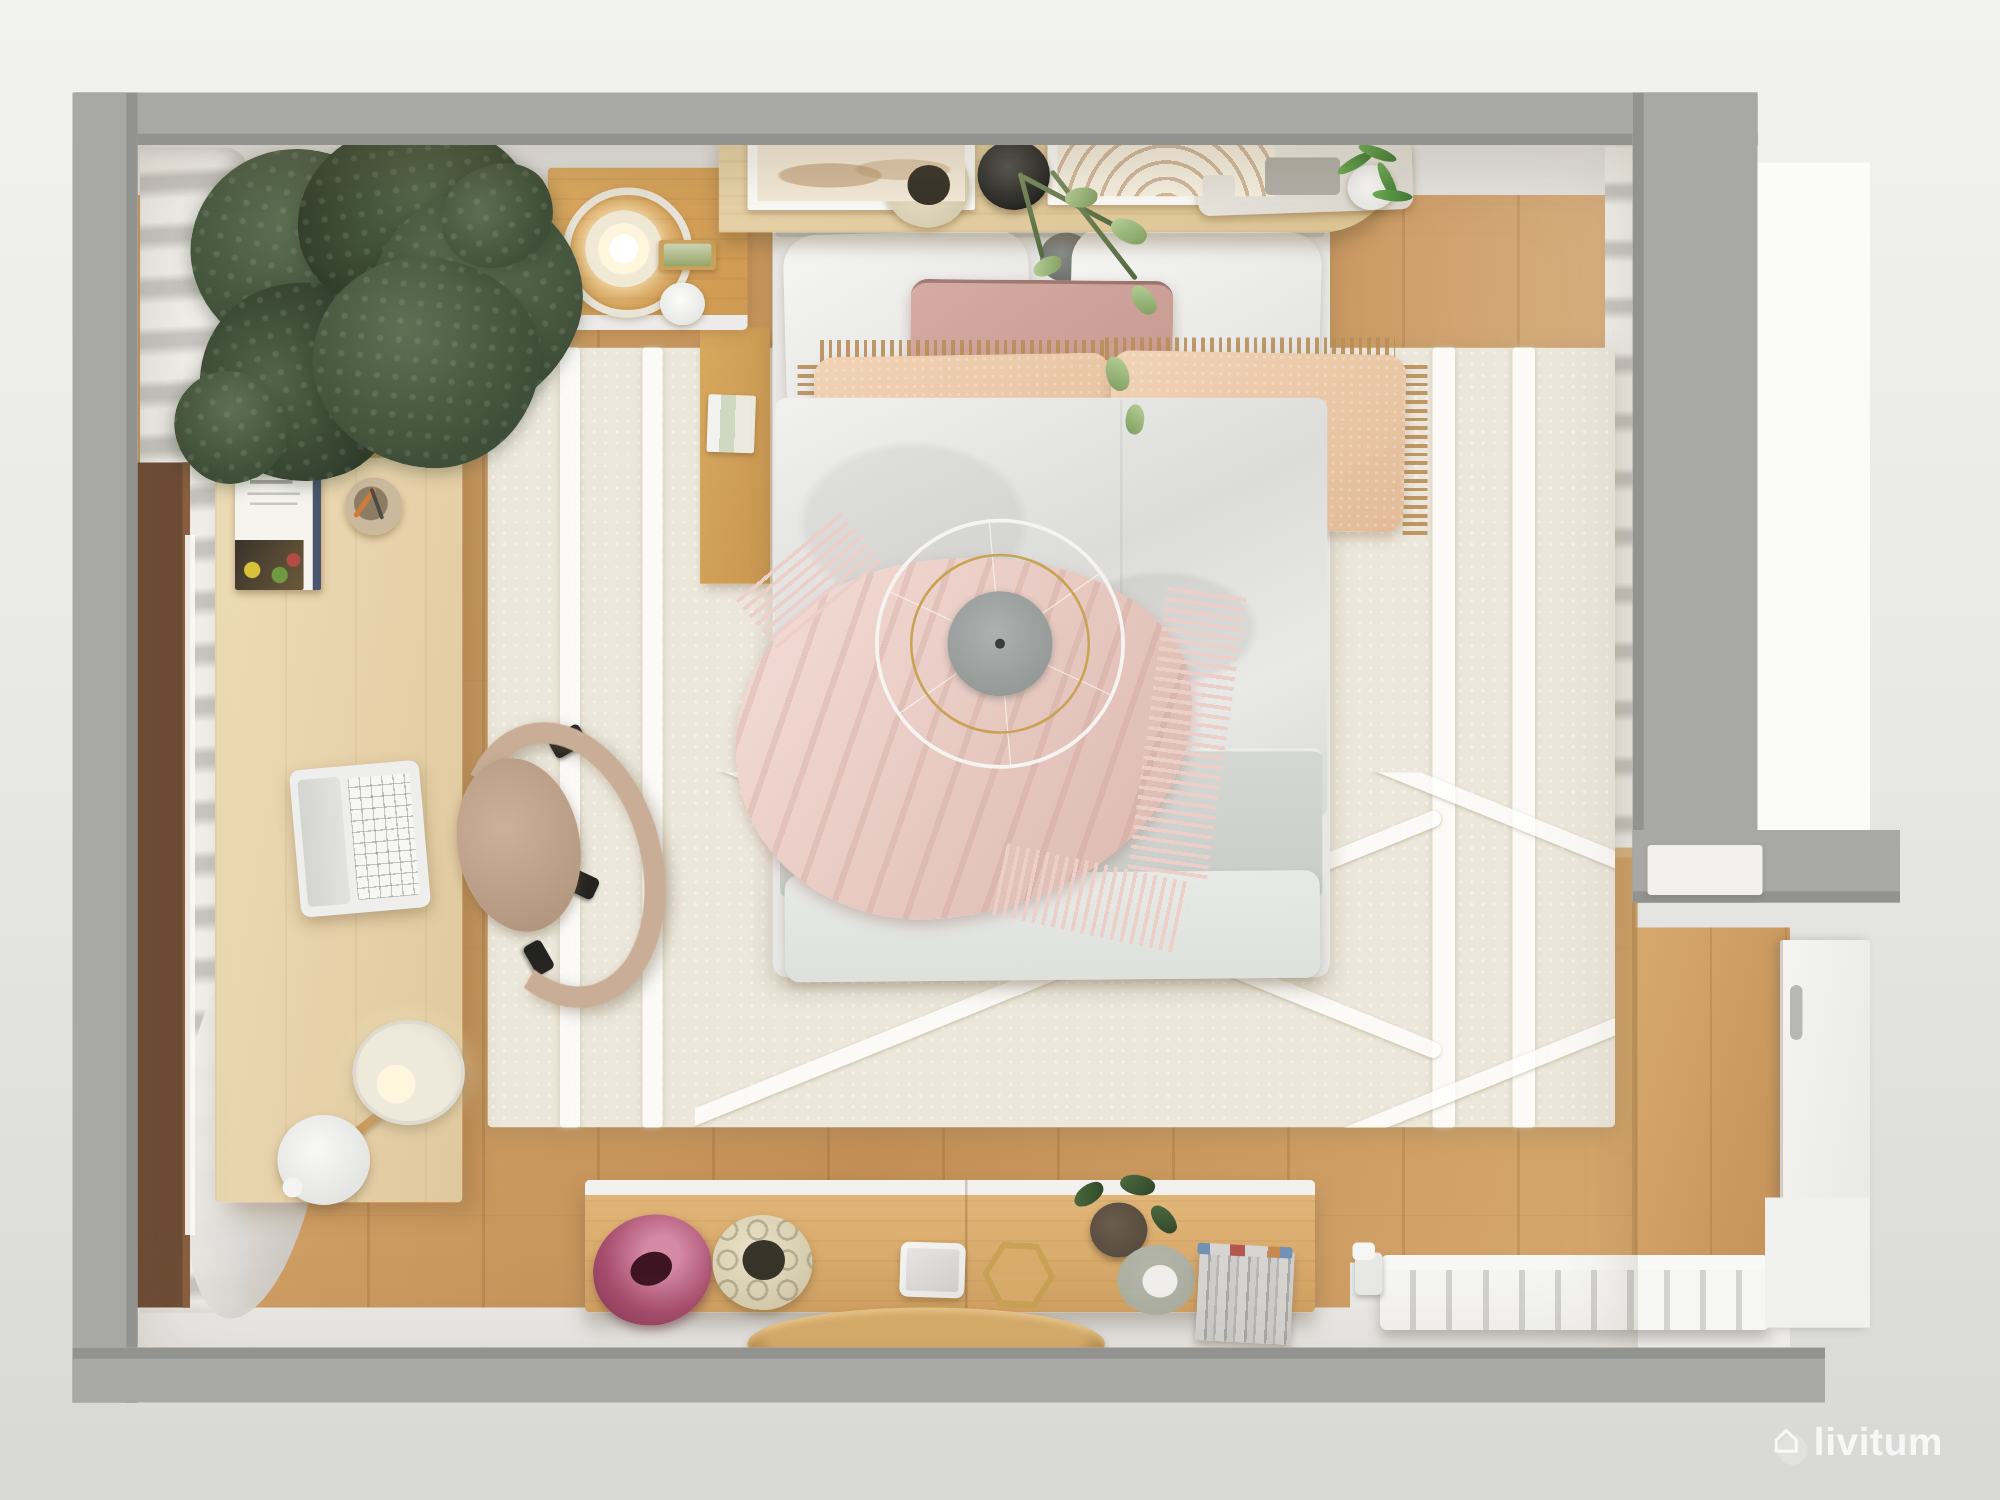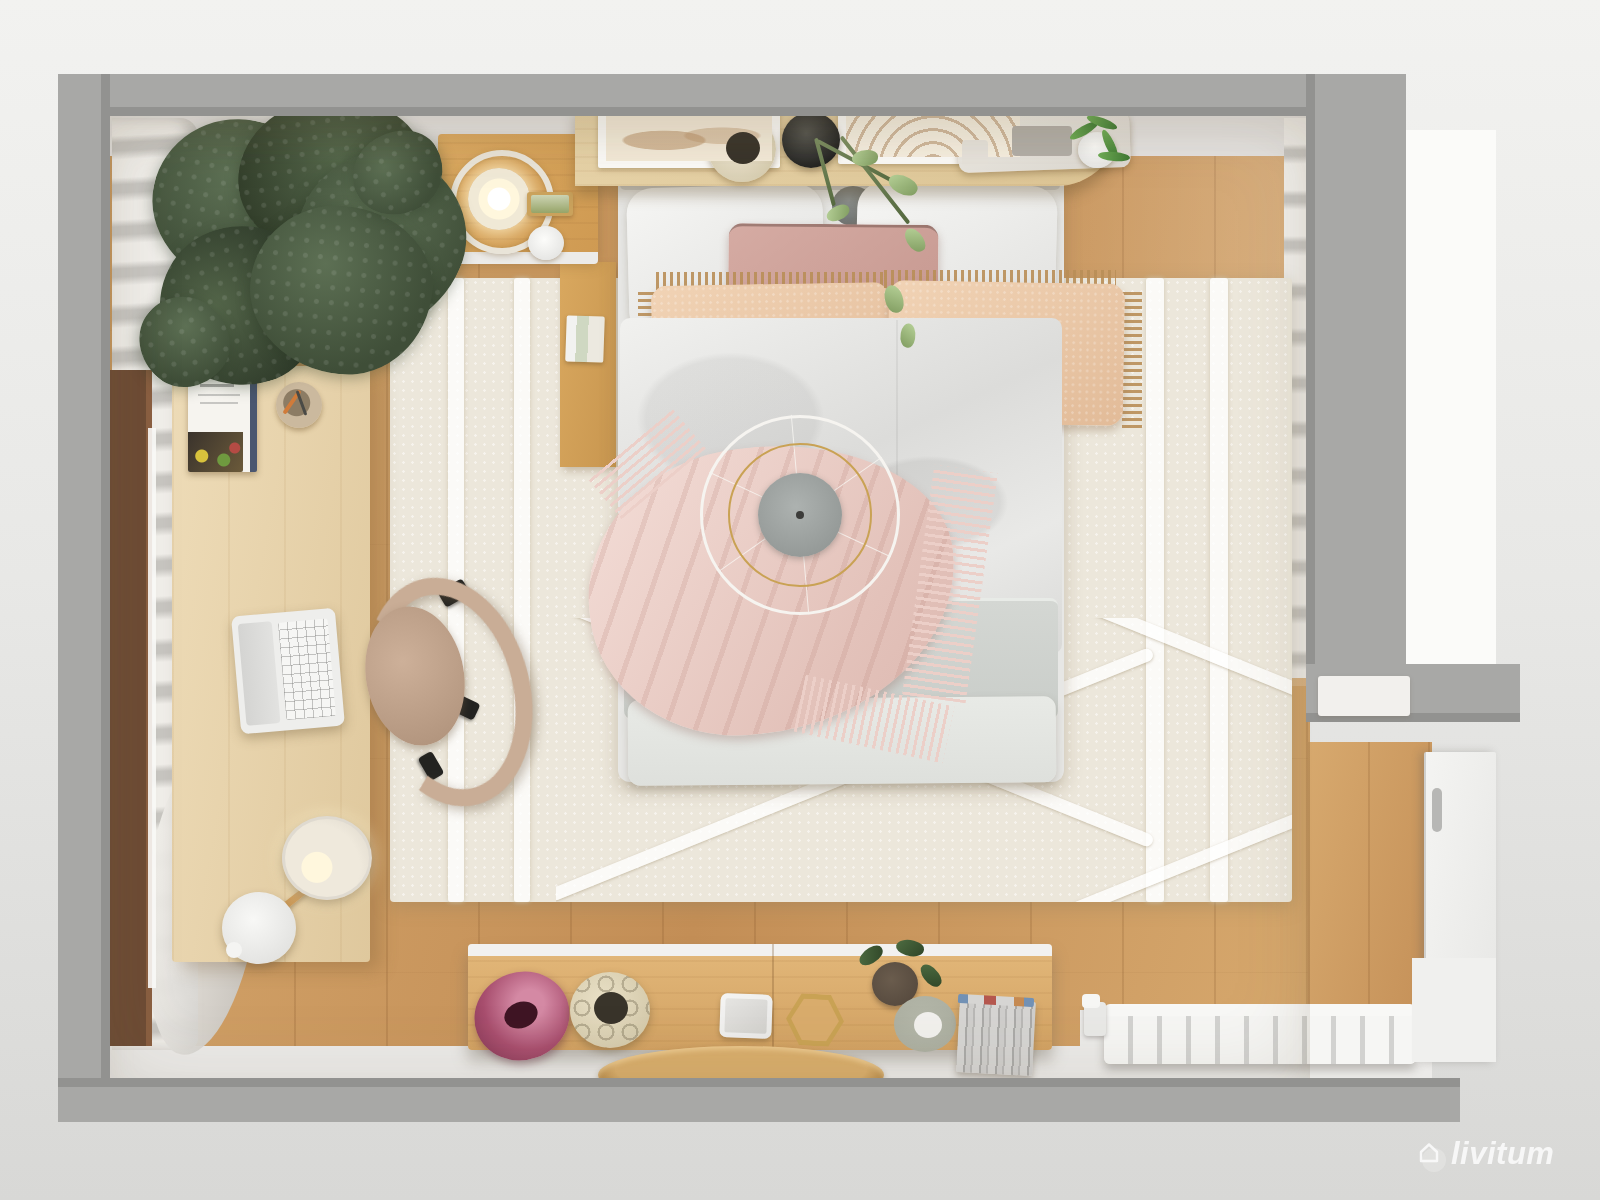--- a/index.html
+++ b/index.html
@@ -246,21 +246,21 @@
   
   .door{left:1424px;top:752px;width:70px;height:310px;border-radius:2px;z-index:32;
     background:linear-gradient(100deg,var(--door),#e7e7e5);border-left:2px solid #cfcfcd;box-shadow:-4px 0 8px rgba(100,95,90,.3);}
   .door-handle{left:1432px;top:788px;width:10px;height:44px;border-radius:5px;background:var(--handle);z-index:33;}
   .door-panel{left:1412px;top:958px;width:84px;height:104px;background:#f0f0ee;z-index:32;}
 
   .room-shadow{left:110px;top:116px;width:1200px;height:962px;pointer-events:none;z-index:29;
     box-shadow:inset 0 0 80px rgba(100,85,60,.14),inset 0 24px 34px rgba(120,100,70,.10);}
 
   
-  .watermark{left:1414px;top:1136px;display:flex;align-items:center;gap:7px;z-index:50;color:var(--wm);opacity:.85;font-style:italic;}
+  .watermark{left:1414px;top:1136px;display:flex;align-items:center;gap:7px;z-index:50;color:var(--wm);opacity:.85;}
   .wm-circle{left:1422px;top:1148px;width:24px;height:24px;border-radius:50%;background:rgba(255,255,255,.22);z-index:49;}
   .wm-text{font-size:31px;font-weight:bold;letter-spacing:.5px;color:var(--wm);}
 </style>
 </head>
 <body>
 
 <div class="scene">
 
   <div class="abs bright-panel"></div>
   <div class="abs floor"></div>

